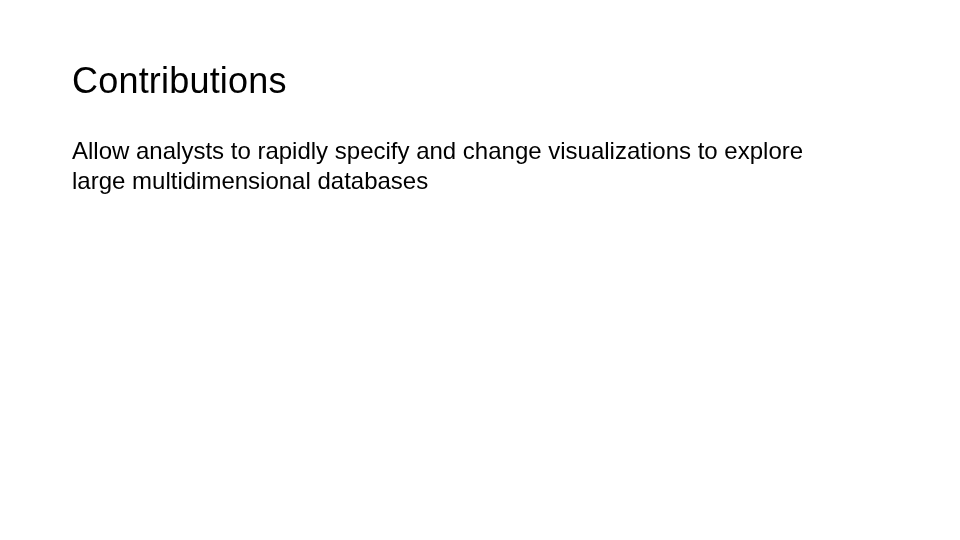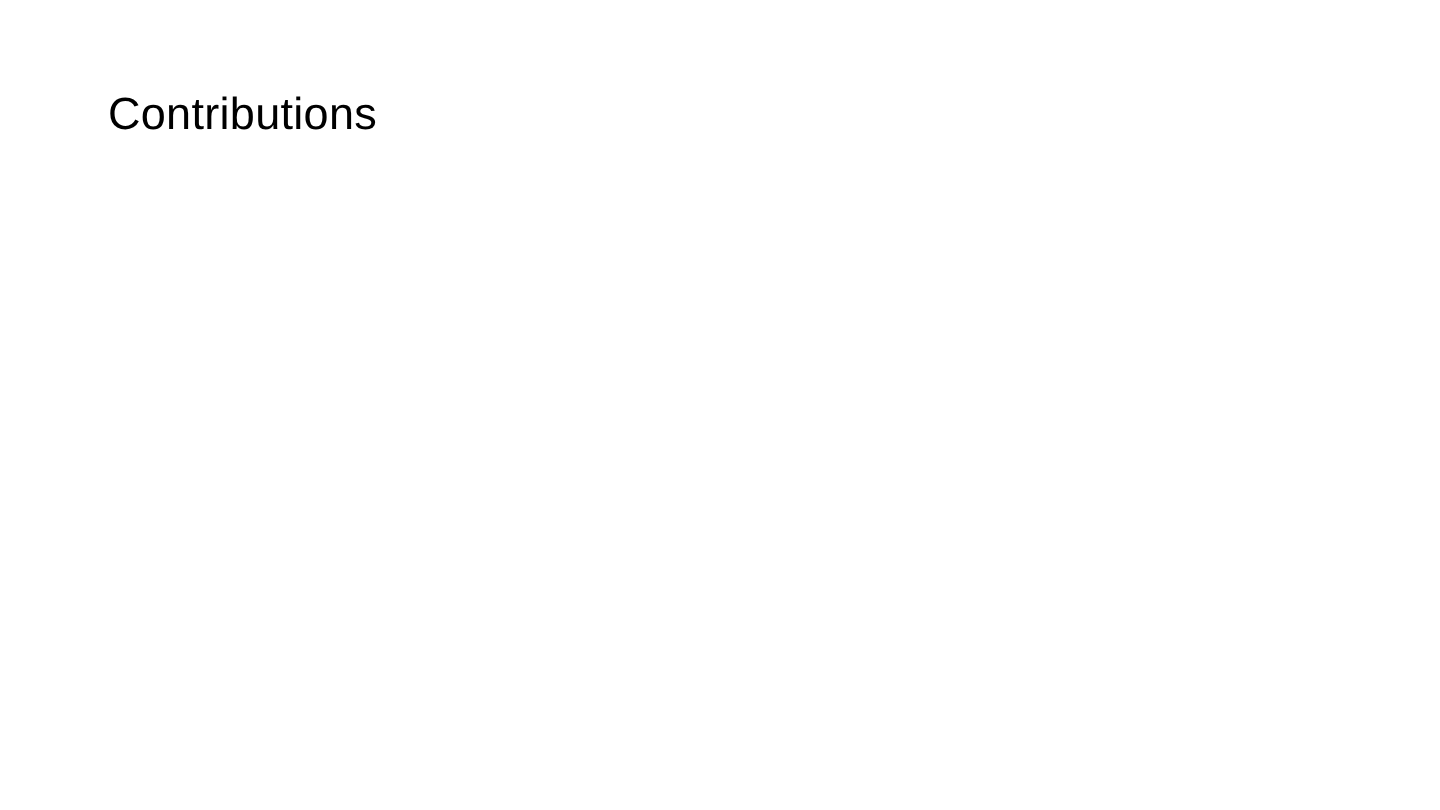--- a/index.html
+++ b/index.html
@@ -14,30 +14,31 @@
       font-family: Arial, Helvetica, sans-serif;
       color: #000000;
       overflow: hidden;
     }
     .slide {
       width: 100%;
       height: 100%;
       padding: 60px 72px;
     }
     .title {
-      font-size: 30px;
+      font-size: 36px;
       font-weight: 400;
       letter-spacing: 0.2px;
       margin-bottom: 34px;
     }
     .body-text {
       font-size: 24px;
       font-weight: 400;
       line-height: 1.25;
       max-width: 780px;
     }
   </style>
 </head>
 <body>
 
 <div class="slide">
   <h1 class="title">Contributions</h1>
+  <p class="body-text">Allow analysts to rapidly specify and change visualizations to explore large multidimensional databases</p>
 </div>
 
 </body></html>

